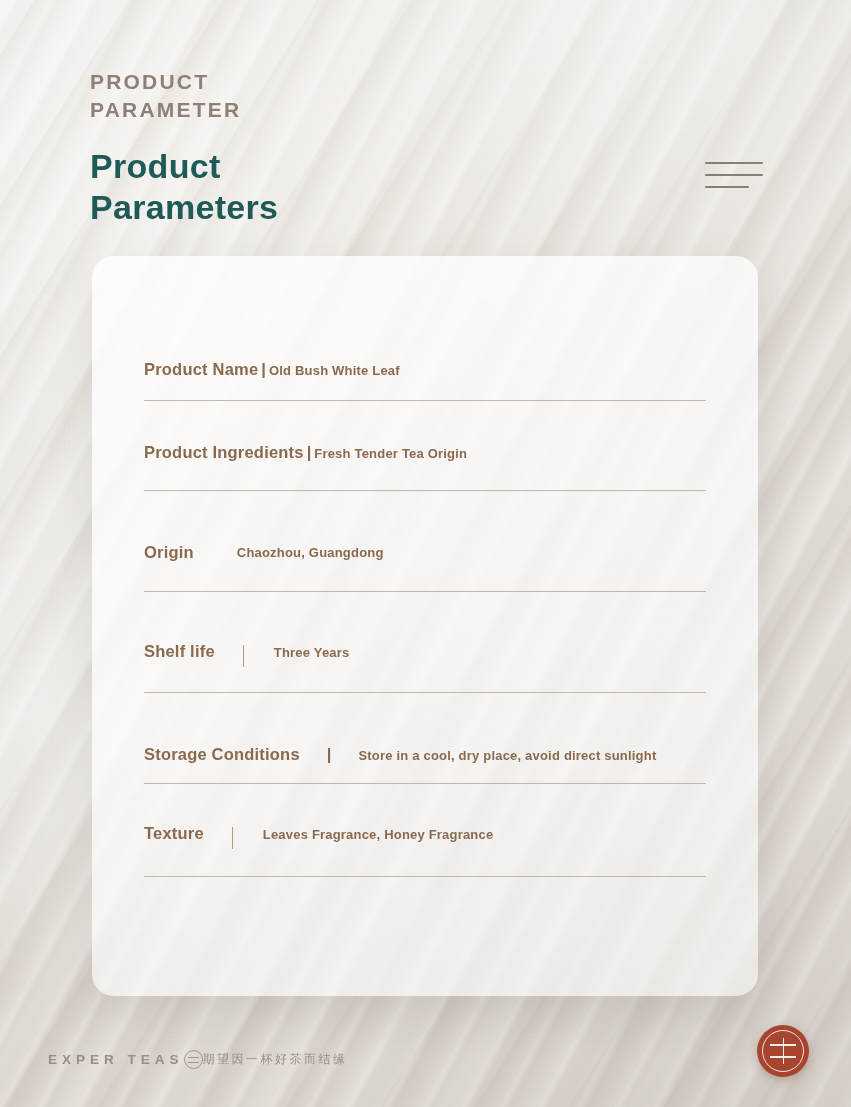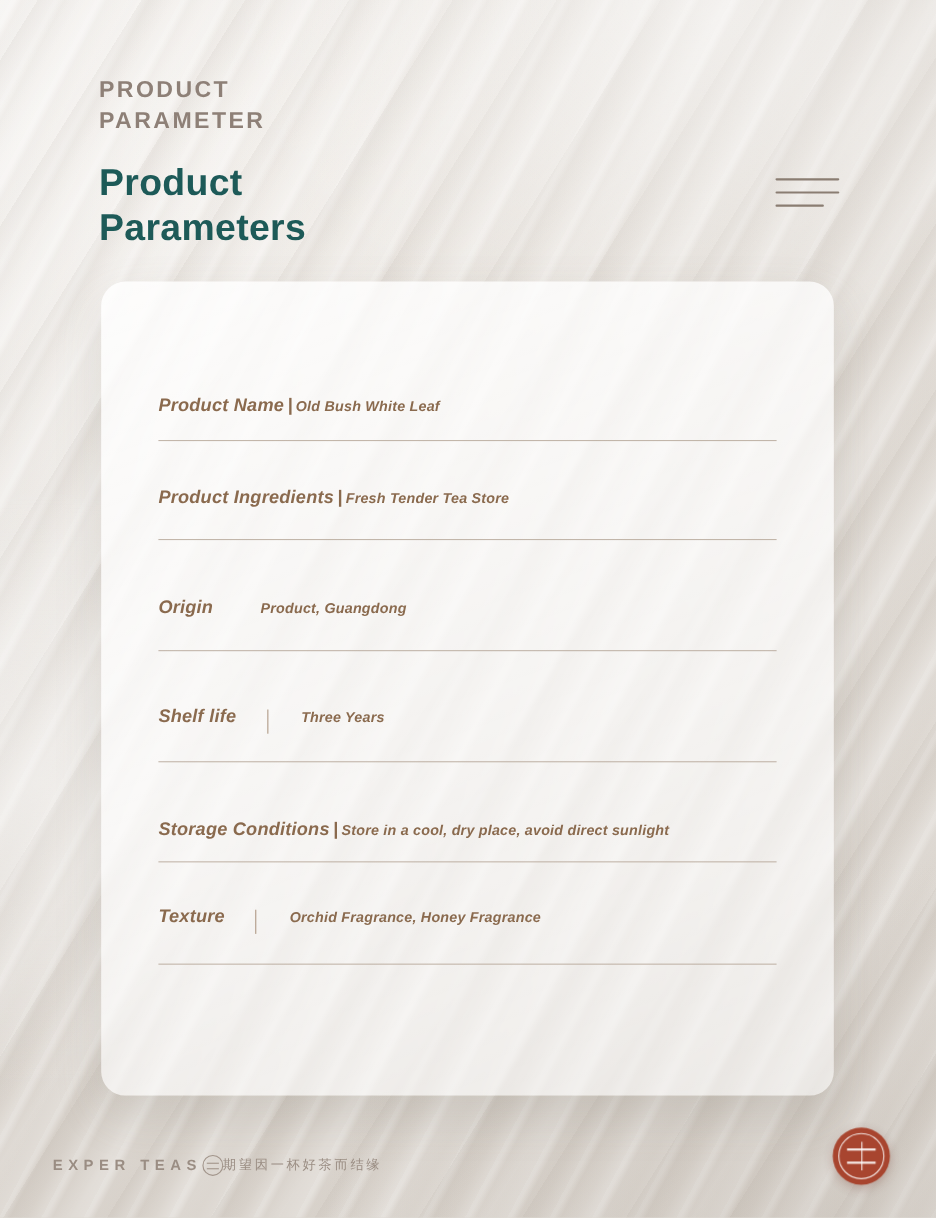--- a/index.html
+++ b/index.html
@@ -111,21 +111,20 @@
     background: linear-gradient(160deg, rgba(255,255,255,0.80), rgba(255,255,255,0.55));
     box-shadow: 0 18px 44px rgba(120,110,100,0.16);
     backdrop-filter: blur(2px);
   }
 
   .rows {
     position: absolute;
     left: 52px;
     top: 104px;
     width: 562px;
-    font-style: italic;
   }
 
   .row {
     position: relative;
     padding-bottom: 12px;
   }
   .row .line {
     height: 1px;
     width: 100%;
     background: #b9aa9c;
@@ -166,21 +165,21 @@
     align-self: center;
     position: relative;
     top: 3px;
   }
 
   
   .r1 .row-inner { padding-bottom: 18px; }
   .r2 .row-inner { padding-bottom: 28px; }
   .r3 .row-inner { padding-bottom: 28px; align-items: center; }
   .r4 .row-inner { padding-bottom: 28px; text-align: right; }
-  .r5 .row-inner { padding-bottom: 16px; }
+  .r5 .row-inner { padding-bottom: 16px; gap: 24px; }
   .r6 .row-inner { padding-bottom: 30px; }
   .row { margin-bottom: 38px; }
   .r1 { margin-bottom: 30px; }
   .r5 { margin-bottom: 28px; }
   .r6 { margin-bottom: 0; }
 
   .multi { line-height: 1.35; }
 
   .footer {
     position: absolute;
@@ -271,30 +270,30 @@
           <span class="sep-pipe">|</span>
           <span class="val">Old Bush White Leaf</span>
         </div>
         <div class="line"></div>
       </div>
 
       <div class="row r2">
         <div class="row-inner">
           <span class="lbl">Product Ingredients</span>
           <span class="sep-pipe">|</span>
-          <span class="val">Fresh Tender Tea Store</span>
+          <span class="val">Fresh Tender Tea Origin</span>
         </div>
         <div class="line"></div>
       </div>
 
       <div class="row r3">
         <div class="row-inner">
           <span class="lbl">Origin</span>
           <span class="sep-bar" style="background:transparent; margin:0 24px 0 18px;"></span>
-          <span class="val">Product, Guangdong</span>
+          <span class="val">Chaozhou, Guangdong</span>
         </div>
         <div class="line"></div>
       </div>
 
       <div class="row r4">
         <div class="row-inner">
           <span class="lbl">Shelf life</span>
           <span class="sep-bar"></span>
           <span class="val">Three Years</span>
         </div>
@@ -307,21 +306,21 @@
           <span class="sep-pipe">|</span>
           <span class="val">Store in a cool, dry place, avoid direct sunlight</span>
         </div>
         <div class="line"></div>
       </div>
 
       <div class="row r6">
         <div class="row-inner">
           <span class="lbl">Texture</span>
           <span class="sep-bar"></span>
-          <span class="val">Orchid Fragrance, Honey Fragrance</span>
+          <span class="val">Leaves Fragrance, Honey Fragrance</span>
         </div>
         <div class="line"></div>
       </div>
 
     </div>
   </div>
 
   <div class="footer">
     <span class="brand-en">EXPER TEAS</span>
     <span class="brand-mark"></span>

